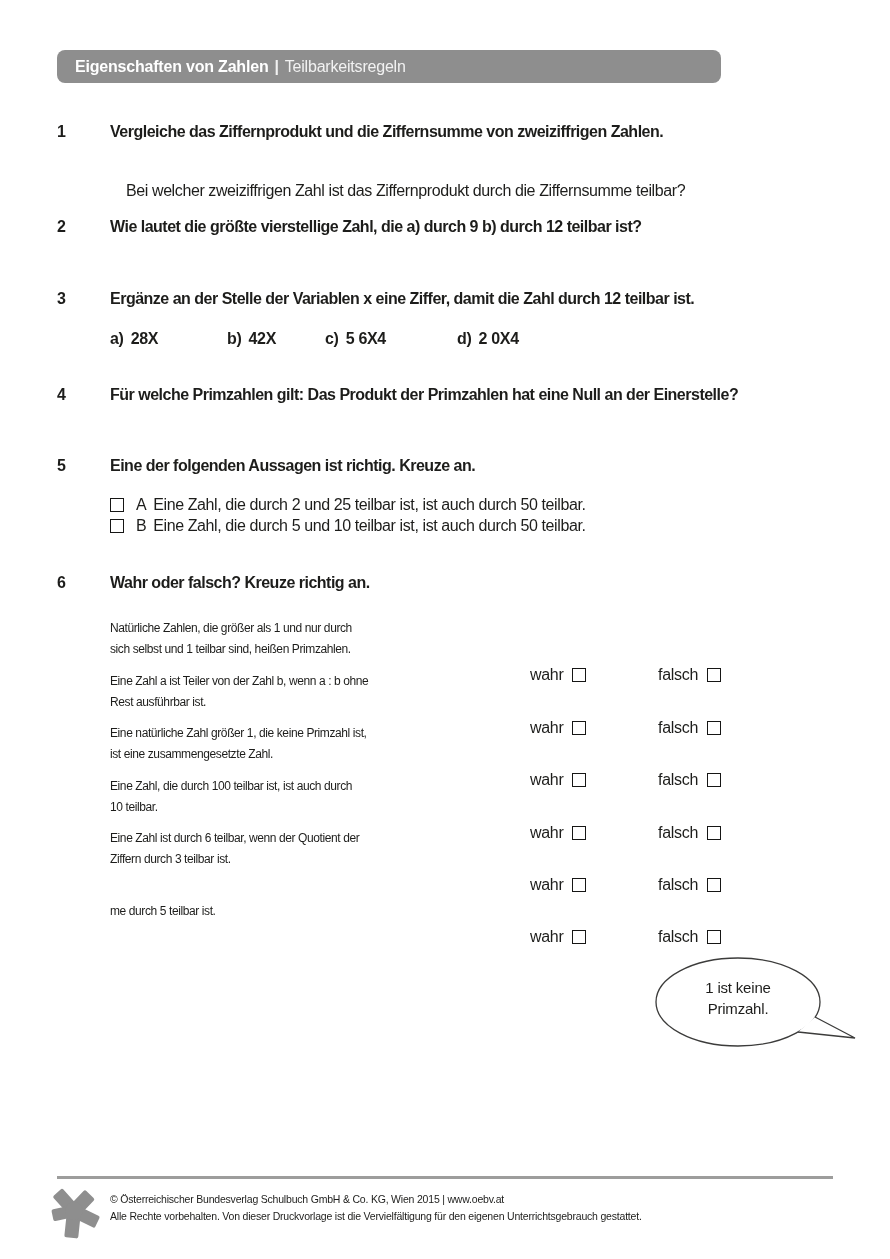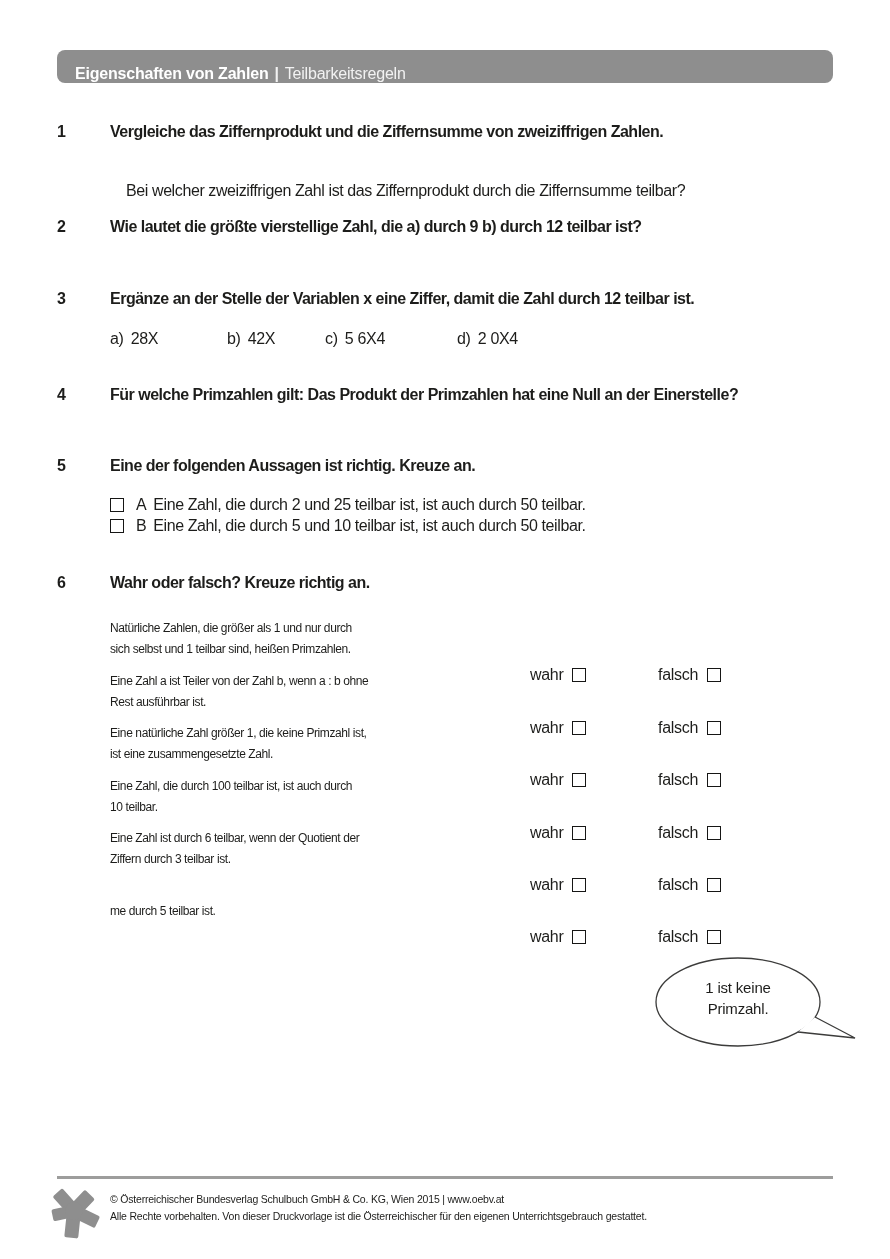--- a/index.html
+++ b/index.html
@@ -10,33 +10,33 @@
   *{box-sizing:border-box; margin:0; padding:0;}
   html,body{background:#ffffff;}
   body{
     width:890px; height:1259px; position:relative; overflow:hidden;
     font-family:"Liberation Sans","DejaVu Sans",sans-serif;
     color:var(--body-text);
   }
   .abs{position:absolute;}
   
   .header-bar{
-    left:57px; top:50px; width:776px; height:33px;
+    left:57px; top:50px; width:664px; height:33px;
     background:var(--header-bg); border-radius:8px;
-    display:flex; align-items:flex-end; padding-left:18px;
+    display:flex; align-items:center; padding-left:18px;
     color:var(--header-text); font-size:16px; letter-spacing:-0.2px;
   }
   .header-bar .ht-bold{font-weight:bold;}
   .header-bar .ht-sep{margin:0 6px; font-weight:bold; color:#f2f2f2;}
   .header-bar .ht-reg{color:#f2f2f2;}
   
   .qnum{left:57px; font-weight:bold; font-size:16px; letter-spacing:-0.3px;}
   .qtitle{left:110px; font-weight:bold; font-size:16px; letter-spacing:-0.5px; white-space:nowrap;}
   .qtext{left:126px; font-size:16px; letter-spacing:-0.4px; white-space:nowrap;margin-top:20px;}
-  .opt{font-size:16px; letter-spacing:-0.3px; white-space:nowrap;}
+  .opt{font-size:16px; letter-spacing:-0.3px; white-space:nowrap;font-weight:bold;}
   .opt .opt-label{margin-right:7px;}
   
   .cb{
     display:inline-block; width:14px; height:14px;
     border:1.7px solid #161615; background:#fff; vertical-align:-2px;
   }
   .choice{left:110px; font-size:16px; letter-spacing:-0.4px; white-space:nowrap;}
   .choice .cb{margin-right:12px;}
   .choice .choice-letter{margin-right:7px;}
   
@@ -163,14 +163,14 @@
     <rect x="-6.5" y="-25" width="13" height="27" rx="2" transform="rotate(-42)"></rect>
     <rect x="-7" y="-23" width="14" height="24" rx="2" transform="rotate(44)"></rect>
     <rect x="-6.5" y="-26" width="13" height="28" rx="2" transform="rotate(116)"></rect>
     <rect x="-7" y="-27" width="14" height="28" rx="2" transform="rotate(186)"></rect>
     <rect x="-6" y="-22" width="12" height="23" rx="2" transform="rotate(258)"></rect>
     <circle cx="0" cy="0" r="9"></circle>
   </g>
 </svg>
 <div class="abs footer-text">
   <span>© Österreichischer Bundesverlag Schulbuch GmbH &amp; Co. KG, Wien 2015 | www.oebv.at</span><br>
-  <span>Alle Rechte vorbehalten. Von dieser Druckvorlage ist die Österreichischer für den eigenen Unterrichtsgebrauch gestattet.</span>
+  <span>Alle Rechte vorbehalten. Von dieser Druckvorlage ist die Vervielfältigung für den eigenen Unterrichtsgebrauch gestattet.</span>
 </div>
 
 </body></html>

